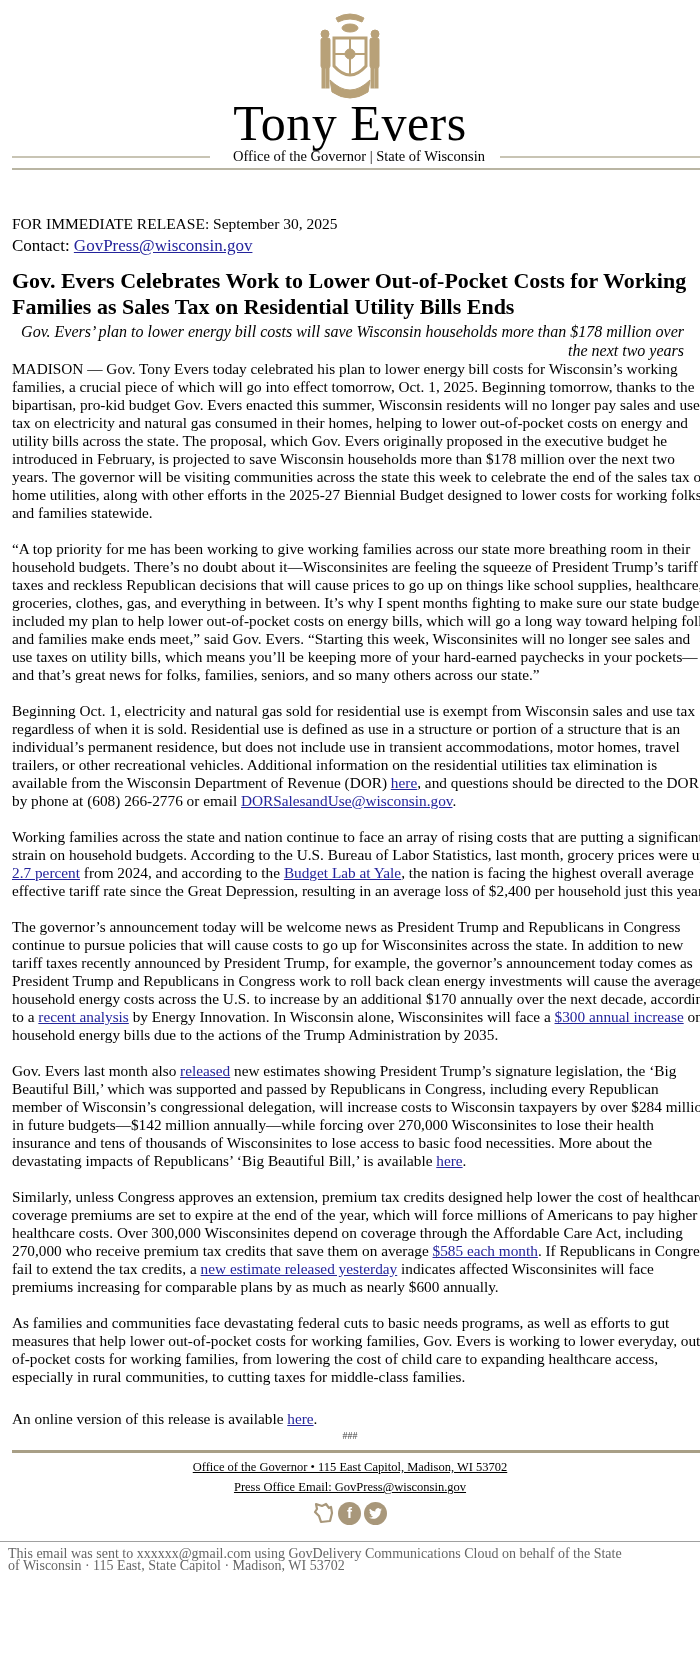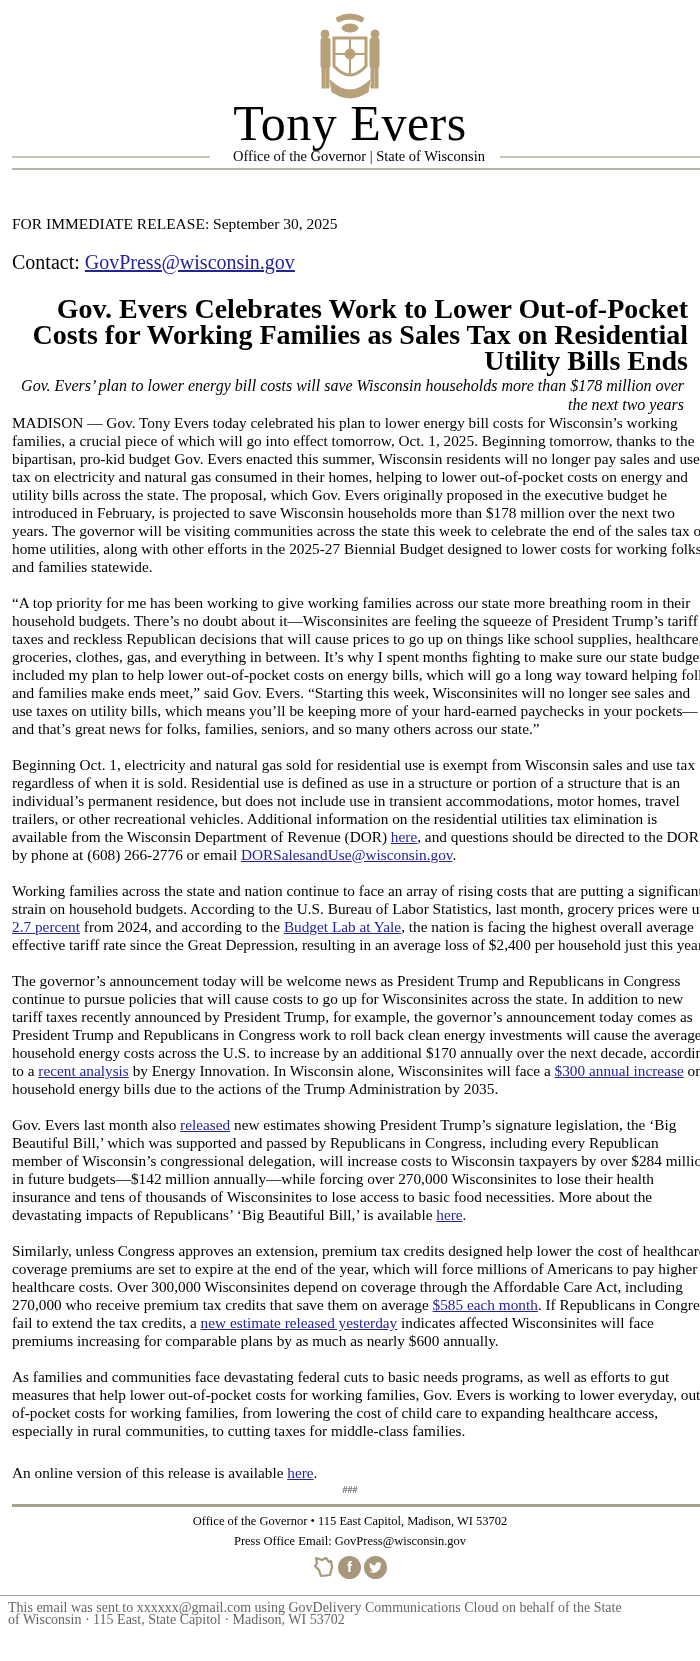--- a/index.html
+++ b/index.html
@@ -27,38 +27,38 @@
     .subrule.right { left: 500px; width: 200px; }
     .office-line {
       position: absolute; top: 147px; left: 0; width: 700px; text-align: center;
       font-size: 14.5px; line-height: 18px; padding-left: 18px;
     }
     .fullrule { position: absolute; left: 12px; width: 688px; top: 168px; height: 2px; background: #b9b5a3; }
 
     .meta { padding: 6px 12px 0 12px; }
     .meta .release { font-size: 15.5px; line-height: 20px; }
     .meta .release b { font-weight: normal; }
-    .meta .contact { font-size: 20px; line-height: 20px; margin-top: 18px; }
+    .meta .contact { font-size: 17px; line-height: 20px; margin-top: 2px; }
 
     .headline {
-      margin-top: 24px; text-align: right; font-weight: bold;
-      font-size: 28px; line-height: 26px; padding: 0 12px;
+      margin-top: 12px; text-align: left; font-weight: bold;
+      font-size: 22px; line-height: 26px; padding: 0 12px;
     }
     .subhead {
       text-align: right; font-style: italic; font-size: 16px; line-height: 19px;
       padding: 2px 16px 0 16px;
     }
     .body { padding: 0 0 0 12px; width: 712px; }
     .body p { margin: 0 0 18px 0; font-size: 15.3px; line-height: 18px; }
     .body p.first { margin-top: 0; }
     .online { margin-top: 24px !important; margin-bottom: 2px !important; }
     .hashes { text-align: center; font-size: 10px; line-height: 12px; color: #444; margin-top: 0; }
     .footrule { margin: 8px 0 0 12px; width: 688px; height: 3px; background: #a89f86; }
     .footer { text-align: center; font-size: 12.5px; line-height: 16px; padding-top: 6px; }
-    .footer .line { margin-bottom: 4px; }
+    .footer .line { margin-bottom: 4px; text-decoration: underline; }
     .social { display: flex; justify-content: center; gap: 3px; margin-top: 6px; height: 24px; align-items: center; }
     .social .circle { width: 23px; height: 23px; border-radius: 50%; background: #a8977a; display: flex; align-items: center; justify-content: center; color: #fff; font-family: "Liberation Sans", sans-serif; font-weight: bold; font-size: 15px; }
     .unsub { margin-top: 8px; font-size: 12.5px; }
     .unsub a { color: #000; text-decoration: none; }
     .bottomrule { margin-top: 16px; height: 1px; background: #a0a0a0; width: 700px; }
     .disclaimer {
       font-family: Liberation Serif, serif; font-size: 14px; line-height: 12px;
       color: #666; padding: 6px 10px 0 8px; width: 640px;
     }
   </style>

